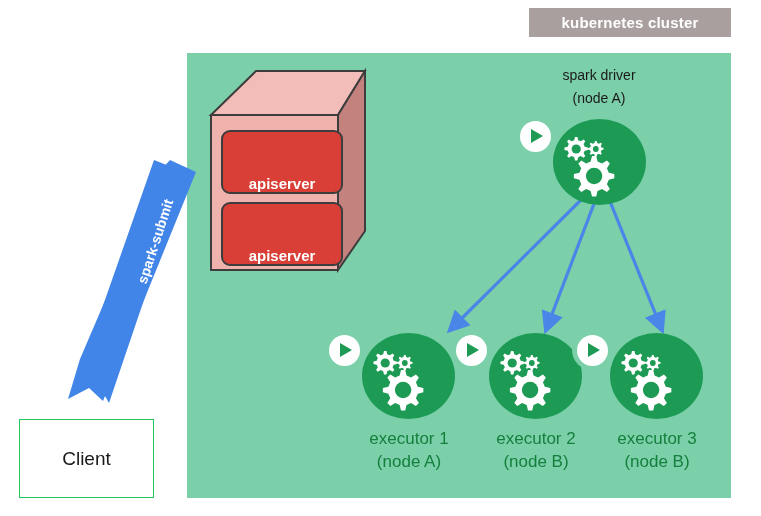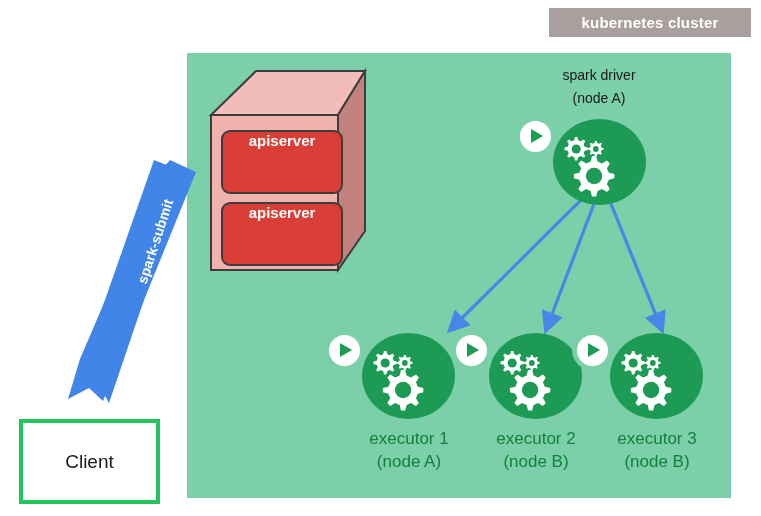--- a/index.html
+++ b/index.html
@@ -35,32 +35,31 @@
     width: 202px;
     height: 29px;
     background: #aa9f9f;
     color: #ffffff;
     font-size: 15px;
     font-weight: bold;
     letter-spacing: 0.2px;
     display: flex;
     align-items: center;
     justify-content: center;
-    margin-left: 20px;
   }
 
   
   .client-box {
     position: absolute;
     left: 19px;
     top: 419px;
     width: 133px;
     height: 77px;
     background: #ffffff;
-    border: 4px solid #22c55e;
+    border: 1px solid #22c55e;
     display: flex;
     align-items: center;
     justify-content: center;
     color: #1a1a1a;
     font-size: 19px;
   }
 
   
   .submit-arrow {
     position: absolute;
@@ -95,21 +94,21 @@
   }
   .cube-box {
     position: absolute;
     left: 221px;
     width: 118px;
     height: 60px;
     background: #d93f36;
     border: 2px solid #3d3d3d;
     border-radius: 9px;
     display: flex;
-    align-items: flex-start;
+    align-items: flex-end;
     justify-content: center;
     color: #ffffff;
     font-size: 15px;
     font-weight: bold;
   }
   .cube-box.apiserver { top: 130px; }
   .cube-box.scheduler { top: 202px; }
 
   
   .node { position: absolute; }

